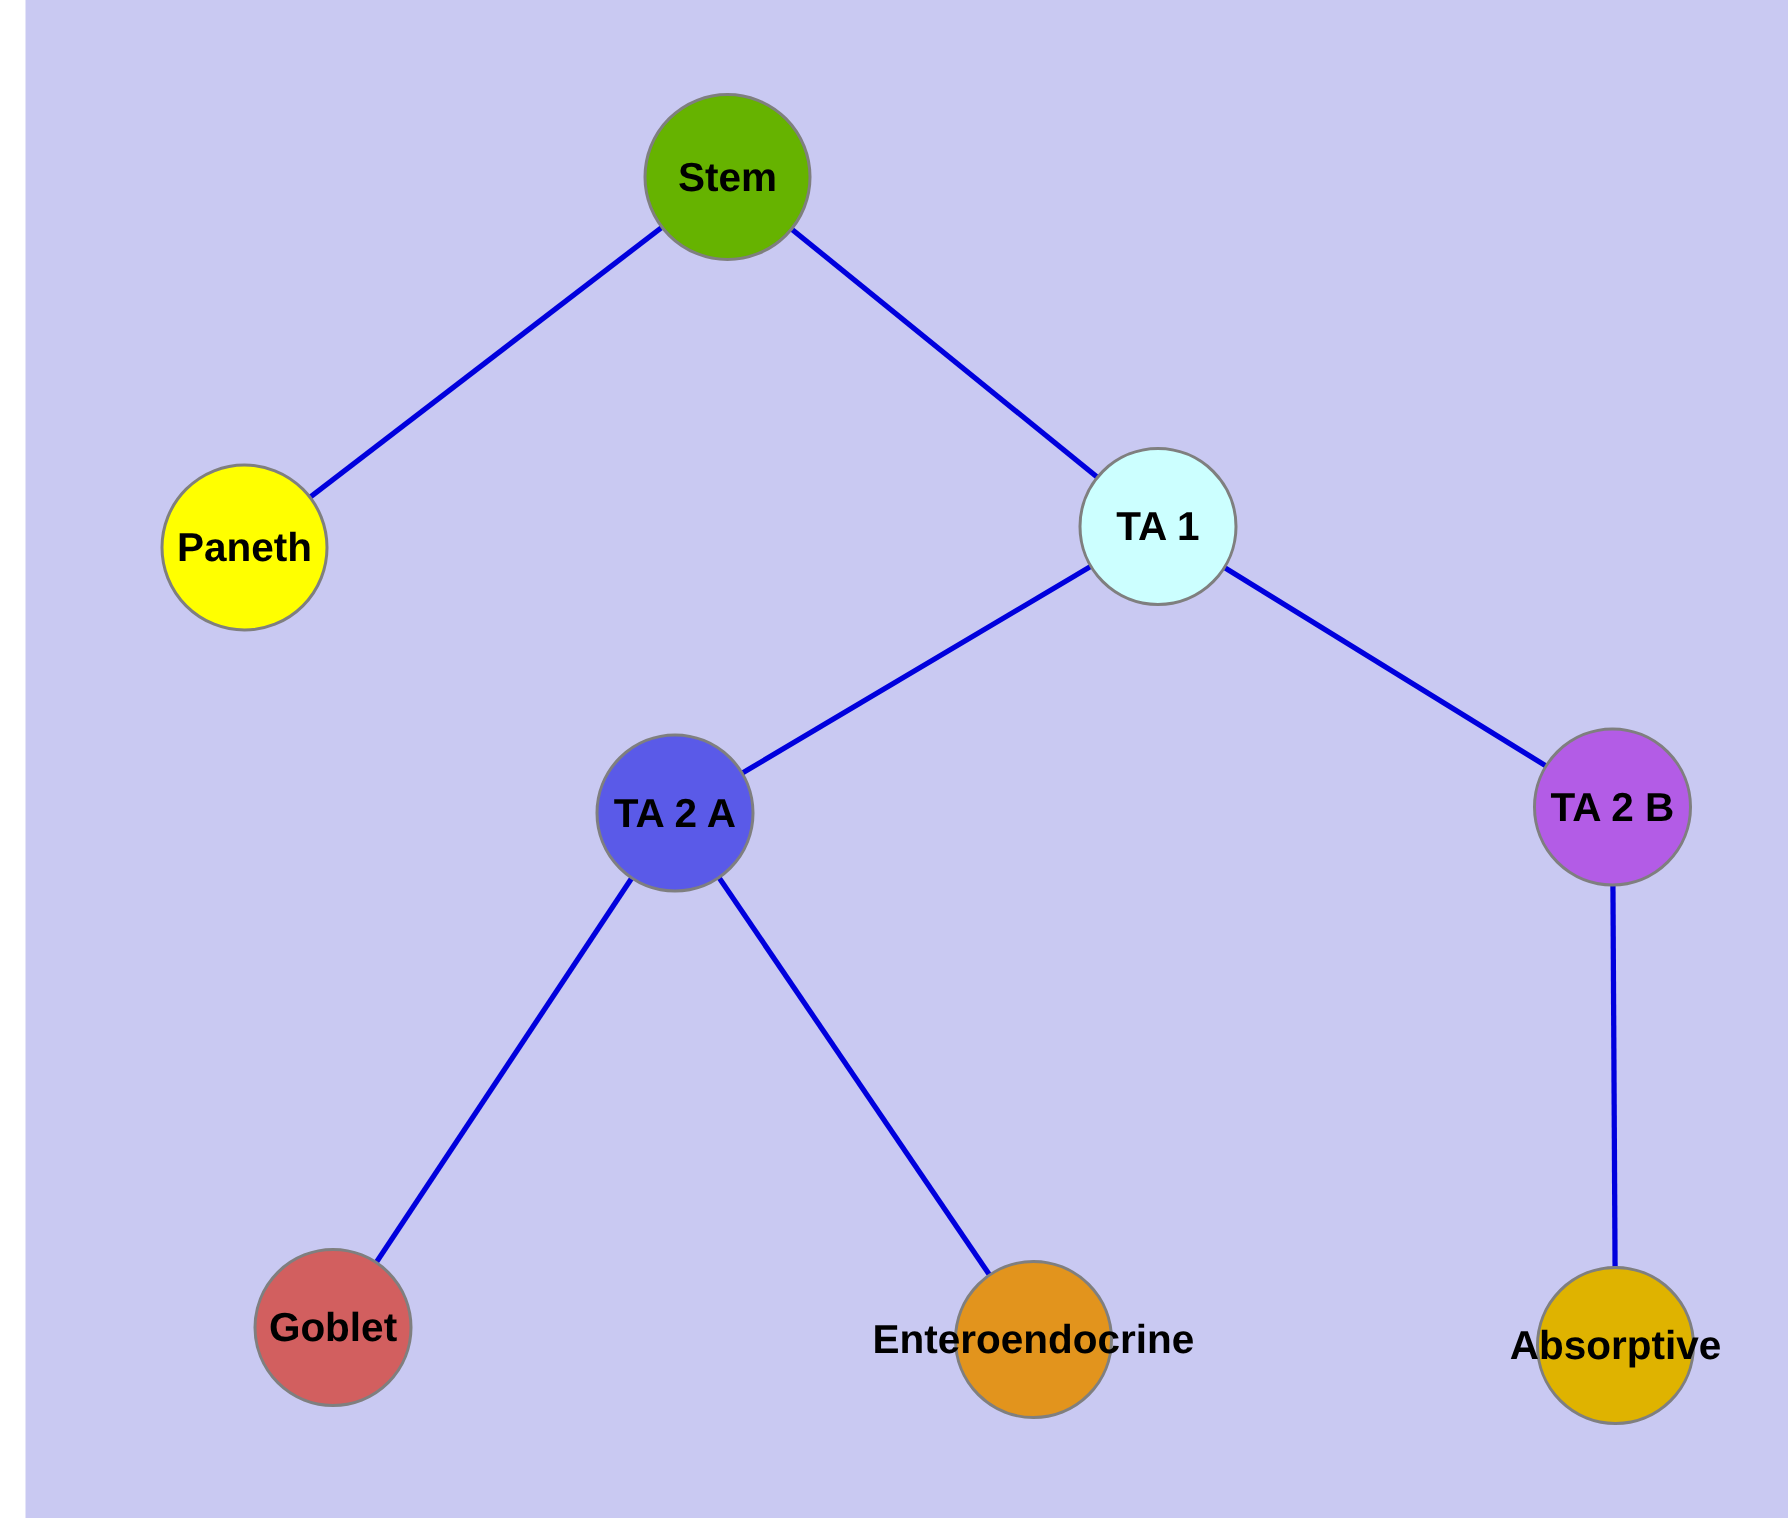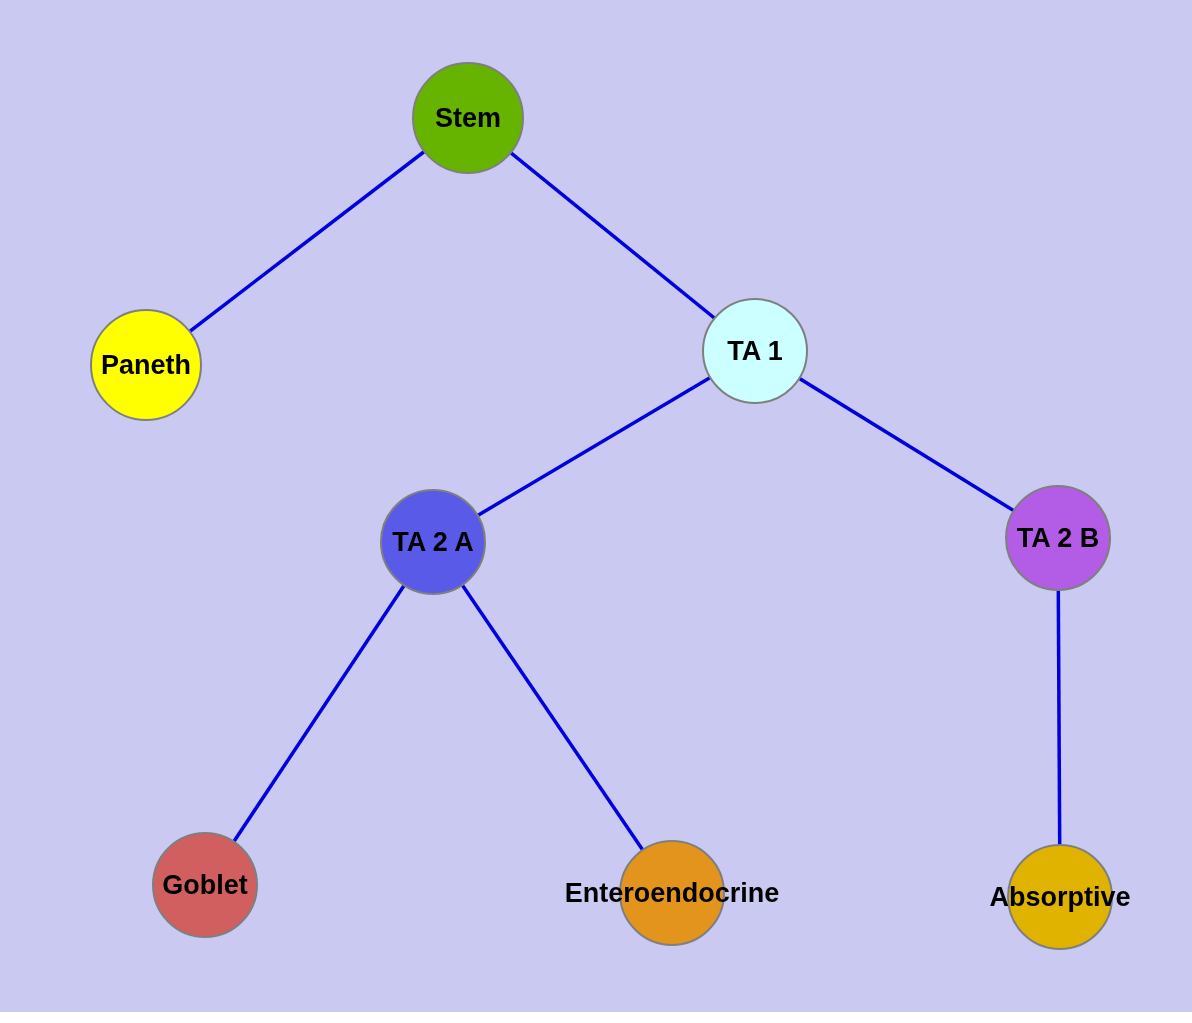--- a/index.html
+++ b/index.html
@@ -7,20 +7,21 @@
     padding: 0;
     width: 1192px;
     height: 1023px;
     background: #ffffff;
     overflow: hidden;
     font-family: "Liberation Sans", sans-serif;
   }
   .diagram-wrap {
     width: 1028px;
     height: 1012px;
+    padding-left: 17px;
   }
   svg {
     display: block;
   }
   .node-circle {
     stroke-width: 2px;
   }
   .node-label {
     font-family: "Liberation Sans", "DejaVu Sans", sans-serif;
     font-weight: bold;

